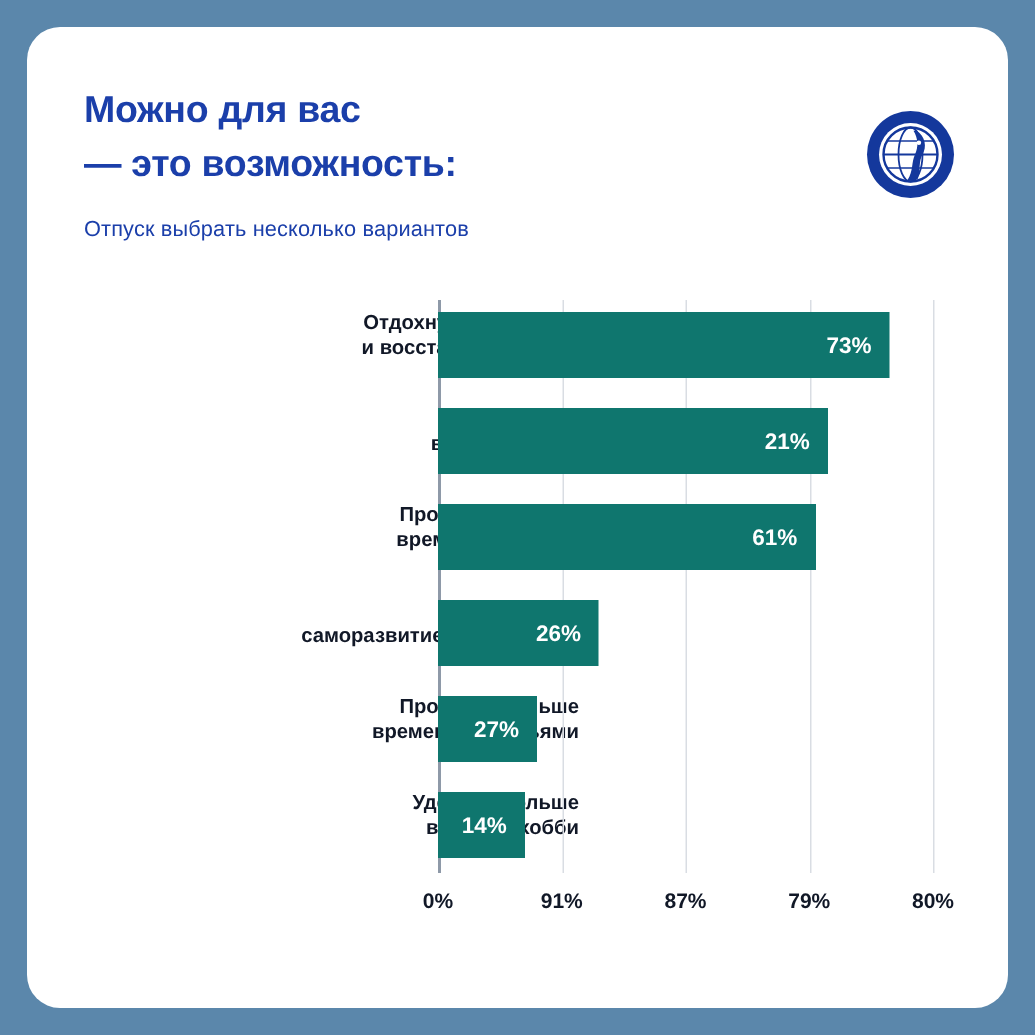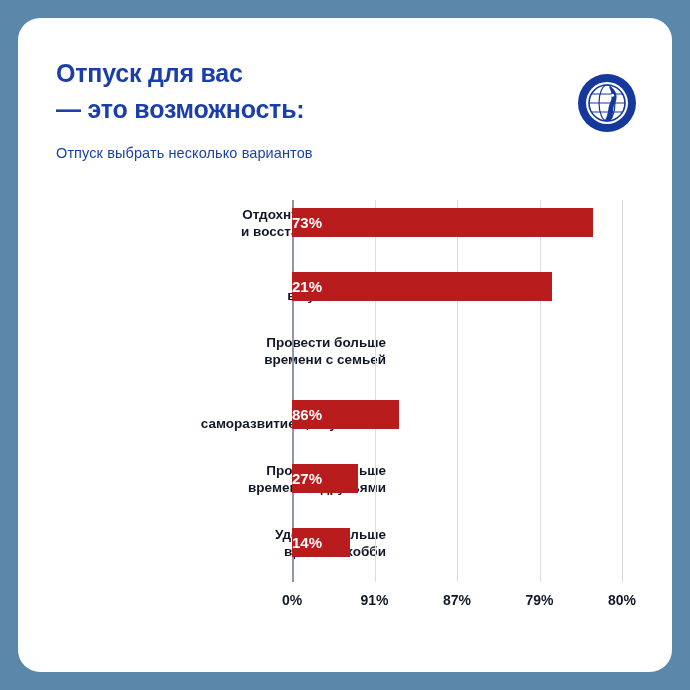--- a/index.html
+++ b/index.html
@@ -99,24 +99,25 @@
   .row {
     position: absolute;
     height: 44px;
     left: 0;
     right: 0;
   }
   .bar {
     position: absolute;
     left: 0;
     top: 0;
-    height: 29px;
-    background: #b91c1c;
+    height: 44px;
+    background: #0f766e;
     display: flex;
     align-items: center;
+    justify-content: flex-end;
     box-sizing: border-box;
     padding-right: 12px;
   }
   .bar-value {
     color: #ffffff;
     font-size: 15px;
     font-weight: bold;
     white-space: nowrap;
   }
   .cat-label {
@@ -144,21 +145,21 @@
     font-weight: bold;
   }
 </style>
 </head>
 <body>
 
 <div class="card">
 
   <div class="header">
     <div class="title">
-      <div>Отпуск для вас</div>
+      <div>Можно для вас</div>
       <div>— это возможность:</div>
     </div>
     <div class="subtitle">Отпуск выбрать несколько вариантов</div>
 
     <div class="logo">
       <svg width="44" height="44" viewBox="0 0 44 44" aria-hidden="true">
         <circle cx="22" cy="22" r="21" fill="#ffffff"></circle>
         <circle cx="22" cy="22" r="18" fill="none" stroke="#14389c" stroke-width="1.6"></circle>
         <ellipse cx="22" cy="22" rx="8" ry="18" fill="none" stroke="#14389c" stroke-width="1.2"></ellipse>
         <line x1="4" y1="22" x2="40" y2="22" stroke="#14389c" stroke-width="1.2"></line>
@@ -208,23 +209,28 @@
         <div class="row" style="top:8px;">
           <div class="bar" style="width:301.1px;">
             <span class="bar-value">73%</span>
           </div>
         </div>
         <div class="row" style="top:72px;">
           <div class="bar" style="width:259.9px;">
             <span class="bar-value">21%</span>
           </div>
         </div>
+        <div class="row" style="top:136px;">
+          <div class="bar" style="width:251.6px;">
+            <span class="bar-value">61%</span>
+          </div>
+        </div>
         <div class="row" style="top:200px;">
           <div class="bar" style="width:107.3px;">
-            <span class="bar-value">86%</span>
+            <span class="bar-value">26%</span>
           </div>
         </div>
         <div class="row" style="top:264px;">
           <div class="bar" style="width:66px;">
             <span class="bar-value">27%</span>
           </div>
         </div>
         <div class="row" style="top:328px;padding-left:20px;">
           <div class="bar" style="width:57.8px;">
             <span class="bar-value">14%</span>

